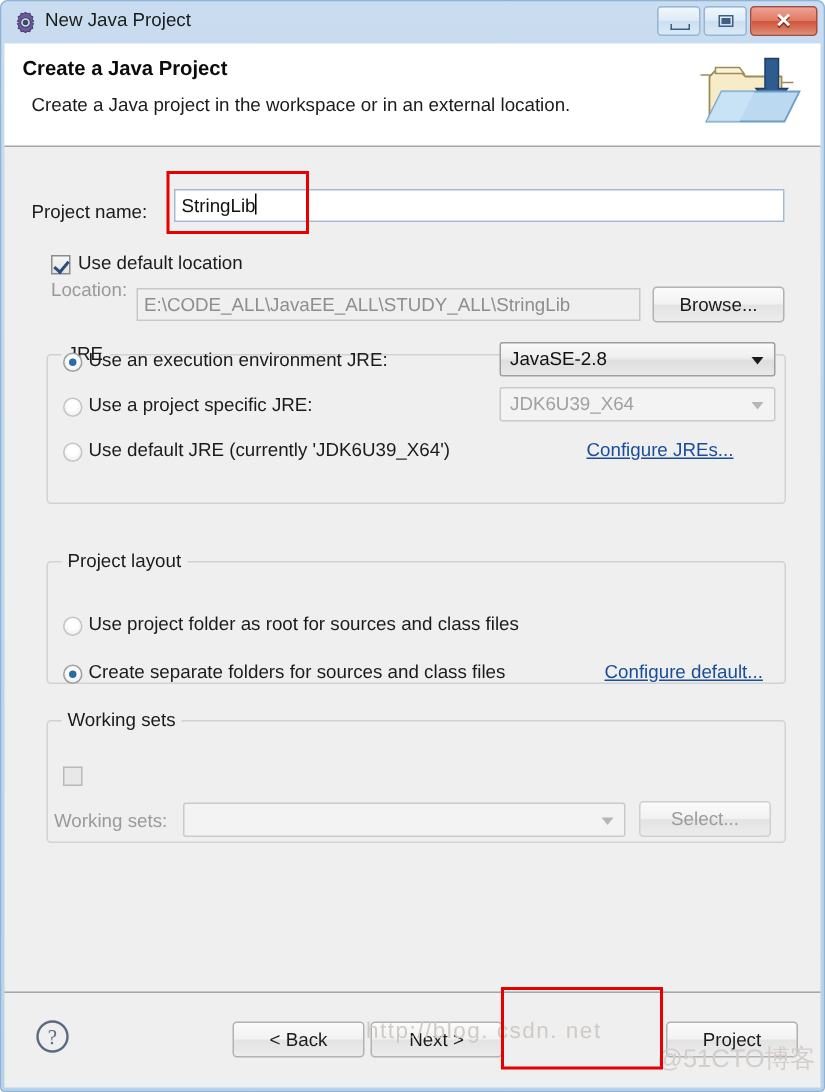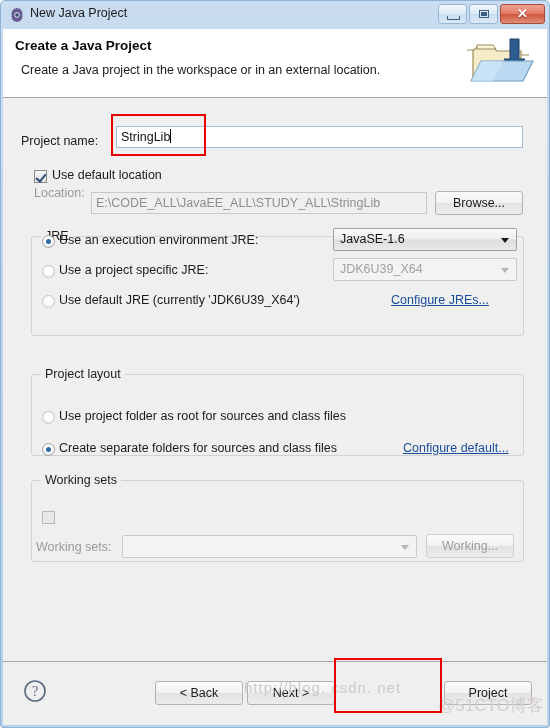--- a/index.html
+++ b/index.html
@@ -389,21 +389,21 @@
 
       <span class="lbl dim" style="left:31px; top:88px;">Location:</span>
       <div class="tinput disabled" style="left:88px; top:94px; width:336px;"><span>E:\CODE_ALL\JavaEE_ALL\STUDY_ALL\StringLib</span></div>
       <div class="btn" style="left:432px; top:93px; width:88px;">Browse...</div>
 
       <div class="group" style="left:28px; top:138px; width:493px; height:100px;">
         <span class="group-title">JRE</span>
       </div>
       <span class="radio on" style="left:39px; top:132px; top:137px;"></span>
       <span class="lbl" style="left:56px; top:135px;">Use an execution environment JRE:</span>
-      <div class="combo" style="left:330px; top:130px; width:184px;"><span>JavaSE-1.6</span><span class="arrow"></span></div>
+      <div class="combo" style="left:330px; top:130px; width:184px;"><span>JavaSE-2.8</span><span class="arrow"></span></div>
 
       <span class="radio dim" style="left:39px; top:167px;"></span>
       <span class="lbl" style="left:56px; top:165px;">Use a project specific JRE:</span>
       <div class="combo disabled" style="left:330px; top:160px; width:184px;"><span>JDK6U39_X64</span><span class="arrow"></span></div>
 
       <span class="radio dim" style="left:39px; top:197px;"></span>
       <span class="lbl" style="left:56px; top:195px;">Use default JRE (currently 'JDK6U39_X64')</span>
       <span class="link" style="left:388px; top:195px;">Configure JREs...</span>
 
       <div class="group" style="left:28px; top:276px; width:493px; height:82px;">
@@ -416,21 +416,21 @@
       <span class="lbl" style="left:56px; top:343px;">Create separate folders for sources and class files</span>
       <span class="link" style="left:400px; top:343px;">Configure default...</span>
 
       <div class="group" style="left:28px; top:382px; width:493px; height:82px;">
         <span class="group-title">Working sets</span>
       </div>
       <span class="cbox off" style="left:39px; top:413px;"></span>
 
       <span class="lbl dim" style="left:33px; top:442px;">Working sets:</span>
       <div class="combo disabled" style="left:119px; top:437px; width:295px;"><span></span><span class="arrow"></span></div>
-      <div class="btn disabled" style="left:423px; top:436px; width:88px;">Working...</div>
+      <div class="btn disabled" style="left:423px; top:436px; width:88px;">Select...</div>
 
     </div>
 
     <div class="footer">
       <span class="help-icon">
         <svg width="24" height="24" viewBox="0 0 24 24">
           <circle cx="12" cy="12" r="10" fill="none" stroke="#5c6a80" stroke-width="1.6"></circle>
           <text x="12" y="17" text-anchor="middle" font-family="Liberation Serif, serif" font-size="14" fill="#5c6a80">?</text>
         </svg>
       </span>

